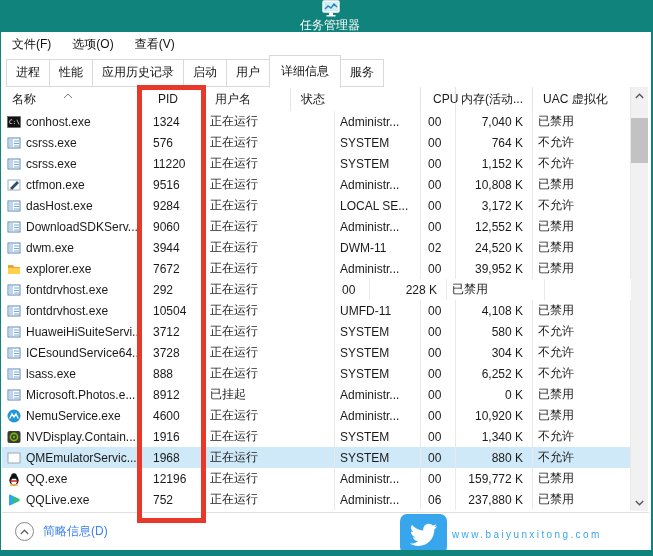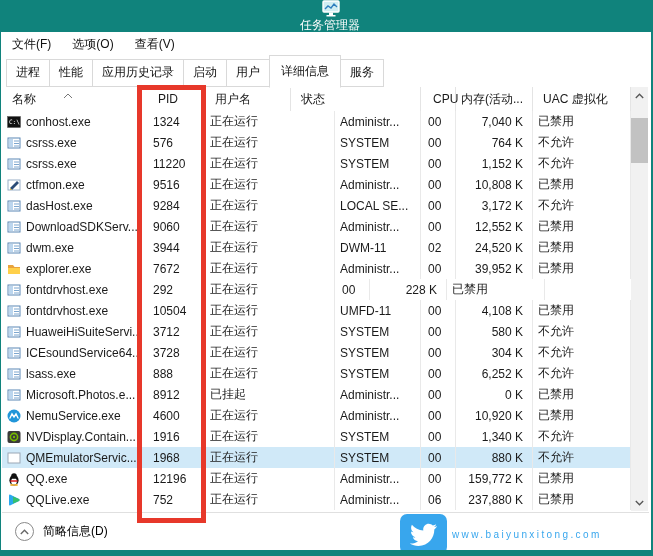--- a/index.html
+++ b/index.html
@@ -40,21 +40,21 @@
   .p-icon svg{width:14px;height:14px;}
   
   .scrollbar{position:absolute;left:630px;top:87px;width:17px;height:424px;background:#f1f1f1;}
   .sb-btn{position:absolute;left:0;width:17px;height:17px;display:flex;align-items:center;justify-content:center;background:#f1f1f1;}
   .sb-up{top:0;} .sb-down{bottom:0;}
   .sb-thumb{position:absolute;left:0;top:31px;width:17px;height:45px;background:#c2c2c2;}
   
   .footer{position:absolute;left:1px;right:2px;top:512px;height:38px;background:#fff;border-top:1px solid #e0e0e0;}
   .detail-toggle{position:absolute;left:13px;top:9px;display:flex;align-items:center;gap:9px;}
   .toggle-circle{width:19px;height:19px;border:1px solid #8a8a8a;border-radius:50%;box-sizing:border-box;display:flex;align-items:center;justify-content:center;}
-  .toggle-label{font-size:12px;color:#000000;}
+  .toggle-label{font-size:12px;color:#3b82f6;}
   .endtask-btn{position:absolute;right:4px;top:15px;width:107px;height:23px;background:#e1e1e1;border:1px solid #a6a6a6;
                font-size:12px;color:#111;display:flex;align-items:center;justify-content:center;z-index:2;}
   .teal-strip{position:absolute;left:0;right:0;bottom:0;height:6px;background:#10837C;z-index:5;}
   
   .watermark{position:absolute;left:399px;top:514px;width:252px;height:40px;display:flex;align-items:center;gap:5px;z-index:4;opacity:.93;pointer-events:none;}
   .wm-badge{width:47px;height:40px;background:#2AA0EC;border-radius:7px;display:flex;align-items:center;justify-content:center;flex:0 0 auto;}
   .wm-text{display:flex;flex-direction:column;line-height:1;}
   .wm-title{font-size:24px;font-weight:bold;color:#5FB9F2;-webkit-text-stroke:1.5px #1E93DC;letter-spacing:0px;white-space:nowrap;}
   .wm-url{font-size:10px;color:#2AA0EC;letter-spacing:2.4px;margin-top:2px;white-space:nowrap;}
   

